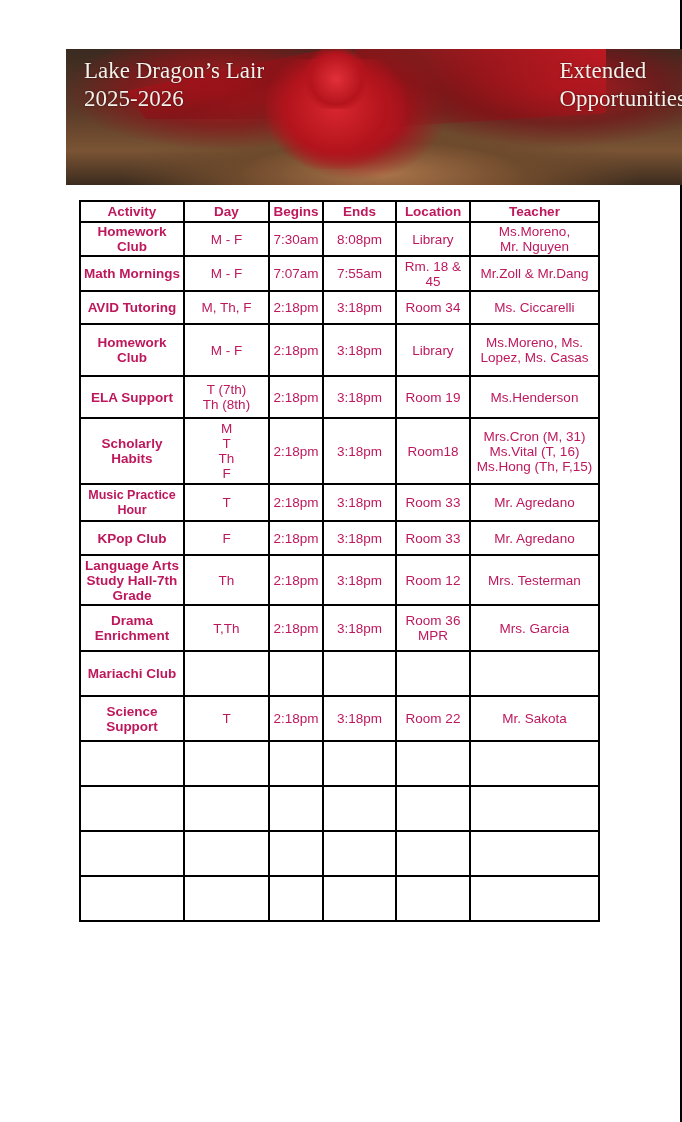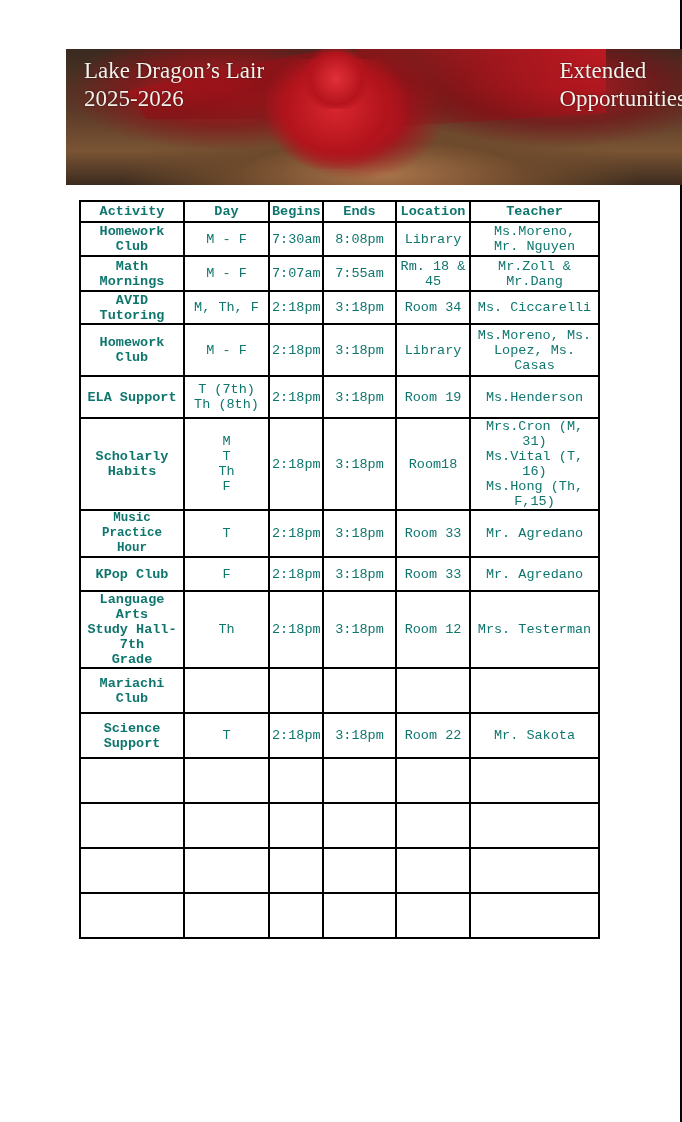--- a/index.html
+++ b/index.html
@@ -43,21 +43,21 @@
       text-shadow: 0 0 2px rgba(0,0,0,0.6);
     }
     .banner .title-right {
       position: absolute; right: 12px; top: 8px; color: #f4f1ea; 
       font-family: "Liberation Serif", serif; font-size: 23px; line-height: 28px;
       text-shadow: 0 0 2px rgba(0,0,0,0.6);
     }
     table.schedule {
       position: absolute; left: 79px; top: 200px; width: 519px;
       border-collapse: collapse; table-layout: fixed;
-      font-family: Liberation Mono, monospace; font-size: 13.5px; color: #0f766e;
+      font-family: Liberation Sans, sans-serif; font-size: 13.5px; color: #be185d;
     }
     table.schedule th, table.schedule td {
       border: 2px solid #000; text-align: center; vertical-align: middle; padding: 0 2px;
       line-height: 15px;
     }
     table.schedule th { font-weight: bold; height: 19px; }
     table.schedule td.activity { font-weight: bold; }
     td.activity.small { font-size: 12.5px; }
     td.top { vertical-align: top; padding-top: 2px; }
     .ml { white-space: pre-line; }
@@ -182,20 +182,30 @@
       <tr style="height: 50px;">
         <td class="ml activity">Language Arts
 Study Hall-7th
 Grade</td>
         <td class="ml">Th</td>
         <td class="ml">2:18pm</td>
         <td class="ml">3:18pm</td>
         <td class="ml">Room 12</td>
         <td class="ml">Mrs. Testerman</td>
       </tr>
+      <tr style="height: 46px;">
+        <td class="ml activity">Drama
+Enrichment</td>
+        <td class="ml">T,Th</td>
+        <td class="ml">2:18pm</td>
+        <td class="ml">3:18pm</td>
+        <td class="ml">Room 36
+MPR</td>
+        <td class="ml">Mrs. Garcia</td>
+      </tr>
       <tr style="height: 45px;">
         <td class="ml activity">Mariachi Club</td>
         <td class="ml"></td>
         <td class="ml"></td>
         <td class="ml"></td>
         <td class="ml"></td>
         <td class="ml"></td>
       </tr>
       <tr style="height: 45px;">
         <td class="ml activity">Science

